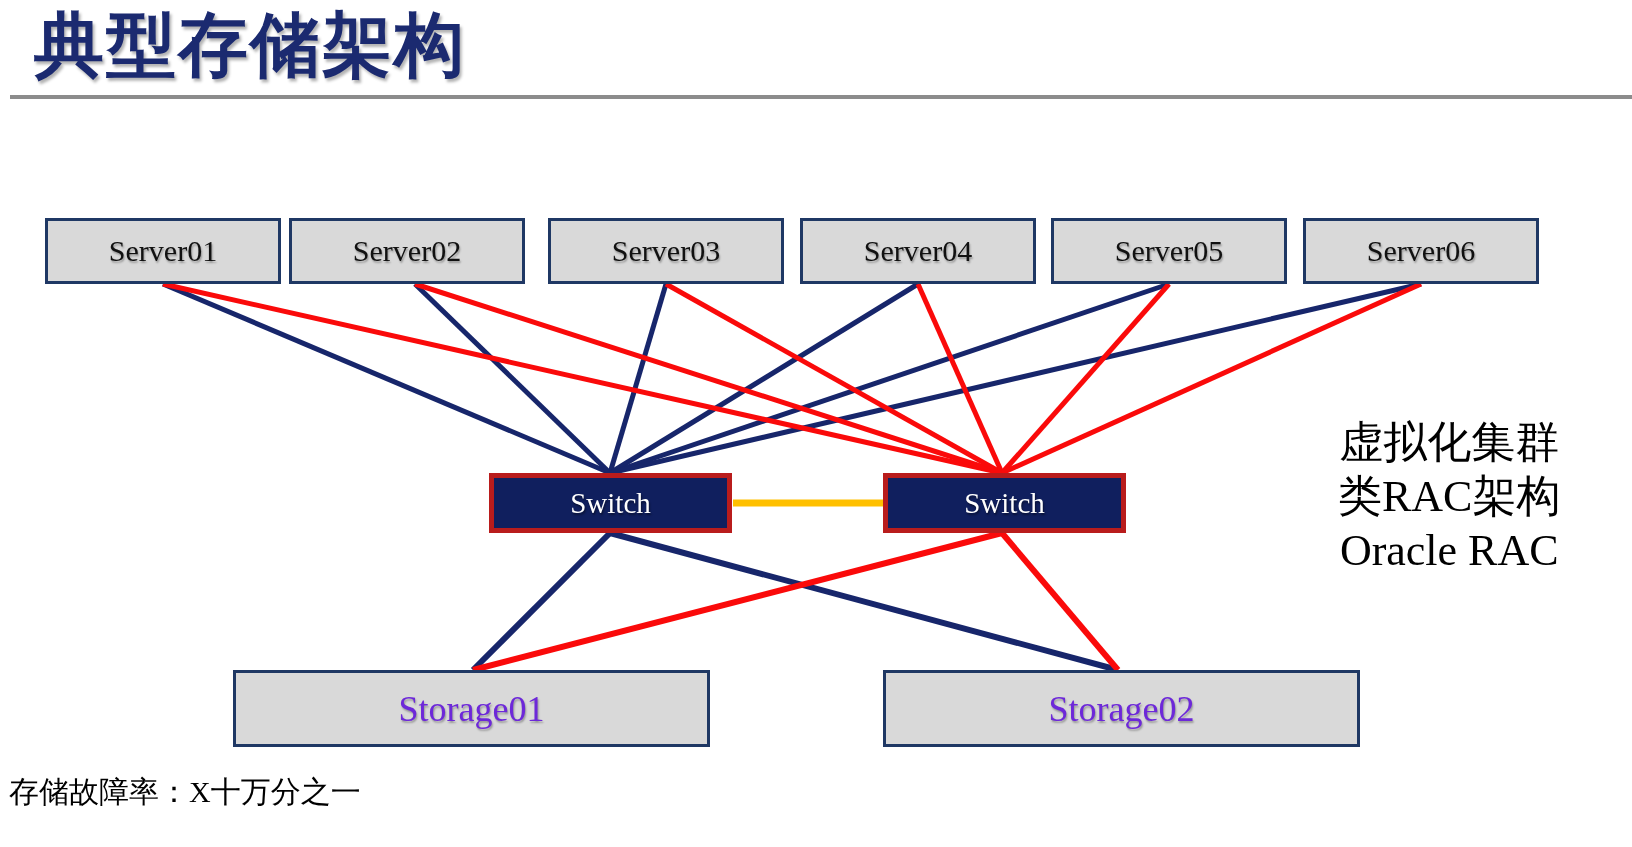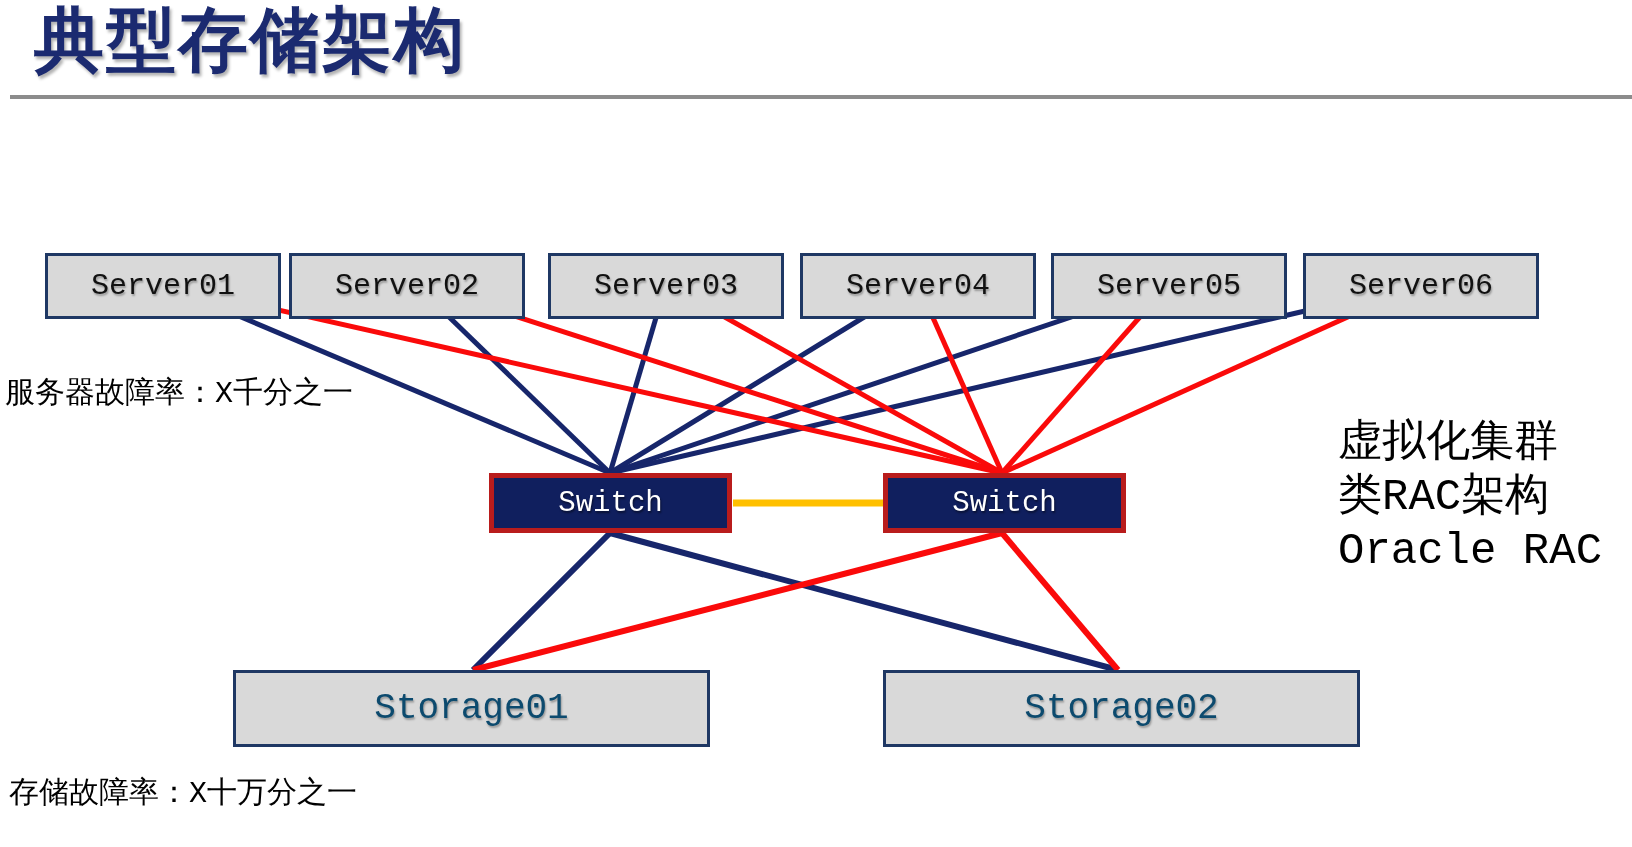--- a/index.html
+++ b/index.html
@@ -2,21 +2,22 @@
 <html><head>
 <meta charset="utf-8">
 <style>
   html, body { margin: 0; padding: 0; background: #ffffff; }
   .slide {
     position: relative;
     width: 1632px;
     height: 847px;
     background: #ffffff;
     overflow: hidden;
-    font-family: Liberation Mono, monospace;
+    font-family: Liberation Serif, serif;
+    text-align: center;
   }
   .slide-title {
     position: absolute;
     left: 34px;
     top: 0px;
     font-size: 70px;
     font-weight: 700;
     line-height: 92px;
     color: #1b2a70;
     letter-spacing: 2px;
@@ -51,40 +52,39 @@
   }
   .server {
     width: 236px;
     height: 66px;
     top: 218px;
     background: #d9d9d9;
     border: 3px solid #1f3864;
     font-size: 30px;
     color: #111111;
     text-shadow: 1px 2px 2px rgba(0,0,0,0.30);
-    margin-top: 35px;
   }
   .switch {
     width: 243px;
     height: 60px;
     top: 473px;
     background: #101f5e;
     border: 5px solid #b91c1c;
     font-size: 29px;
     color: #ffffff;
     text-shadow: 1px 2px 2px rgba(0,0,0,0.45);
   }
   .storage {
     width: 477px;
     height: 77px;
     top: 670px;
     background: #d9d9d9;
     border: 3px solid #1f3864;
     font-size: 36px;
-    color: #0c4a6e;
+    color: #6d28d9;
     text-shadow: 1px 2px 2px rgba(0,0,0,0.30);
   }
   .annotation {
     position: absolute;
     font-size: 30px;
     color: #000000;
     z-index: 3;
     white-space: nowrap;
   }
   .anno-server { left: 5px; top: 372px; }
@@ -159,21 +159,20 @@
       <span>Switch</span>
     </div>
 
   <div class="node storage" style="left:233px">
       <span>Storage01</span>
     </div>
   <div class="node storage" style="left:883px">
       <span>Storage02</span>
     </div>
 
-  <div class="annotation anno-server">服务器故障率：X千分之一</div>
   <div class="annotation anno-storage">存储故障率：X十万分之一</div>
 
   <div class="cluster-note">
     <div>虚拟化集群</div>
     <div>类RAC架构</div>
     <div>Oracle RAC</div>
   </div>
 
 </div>
 

